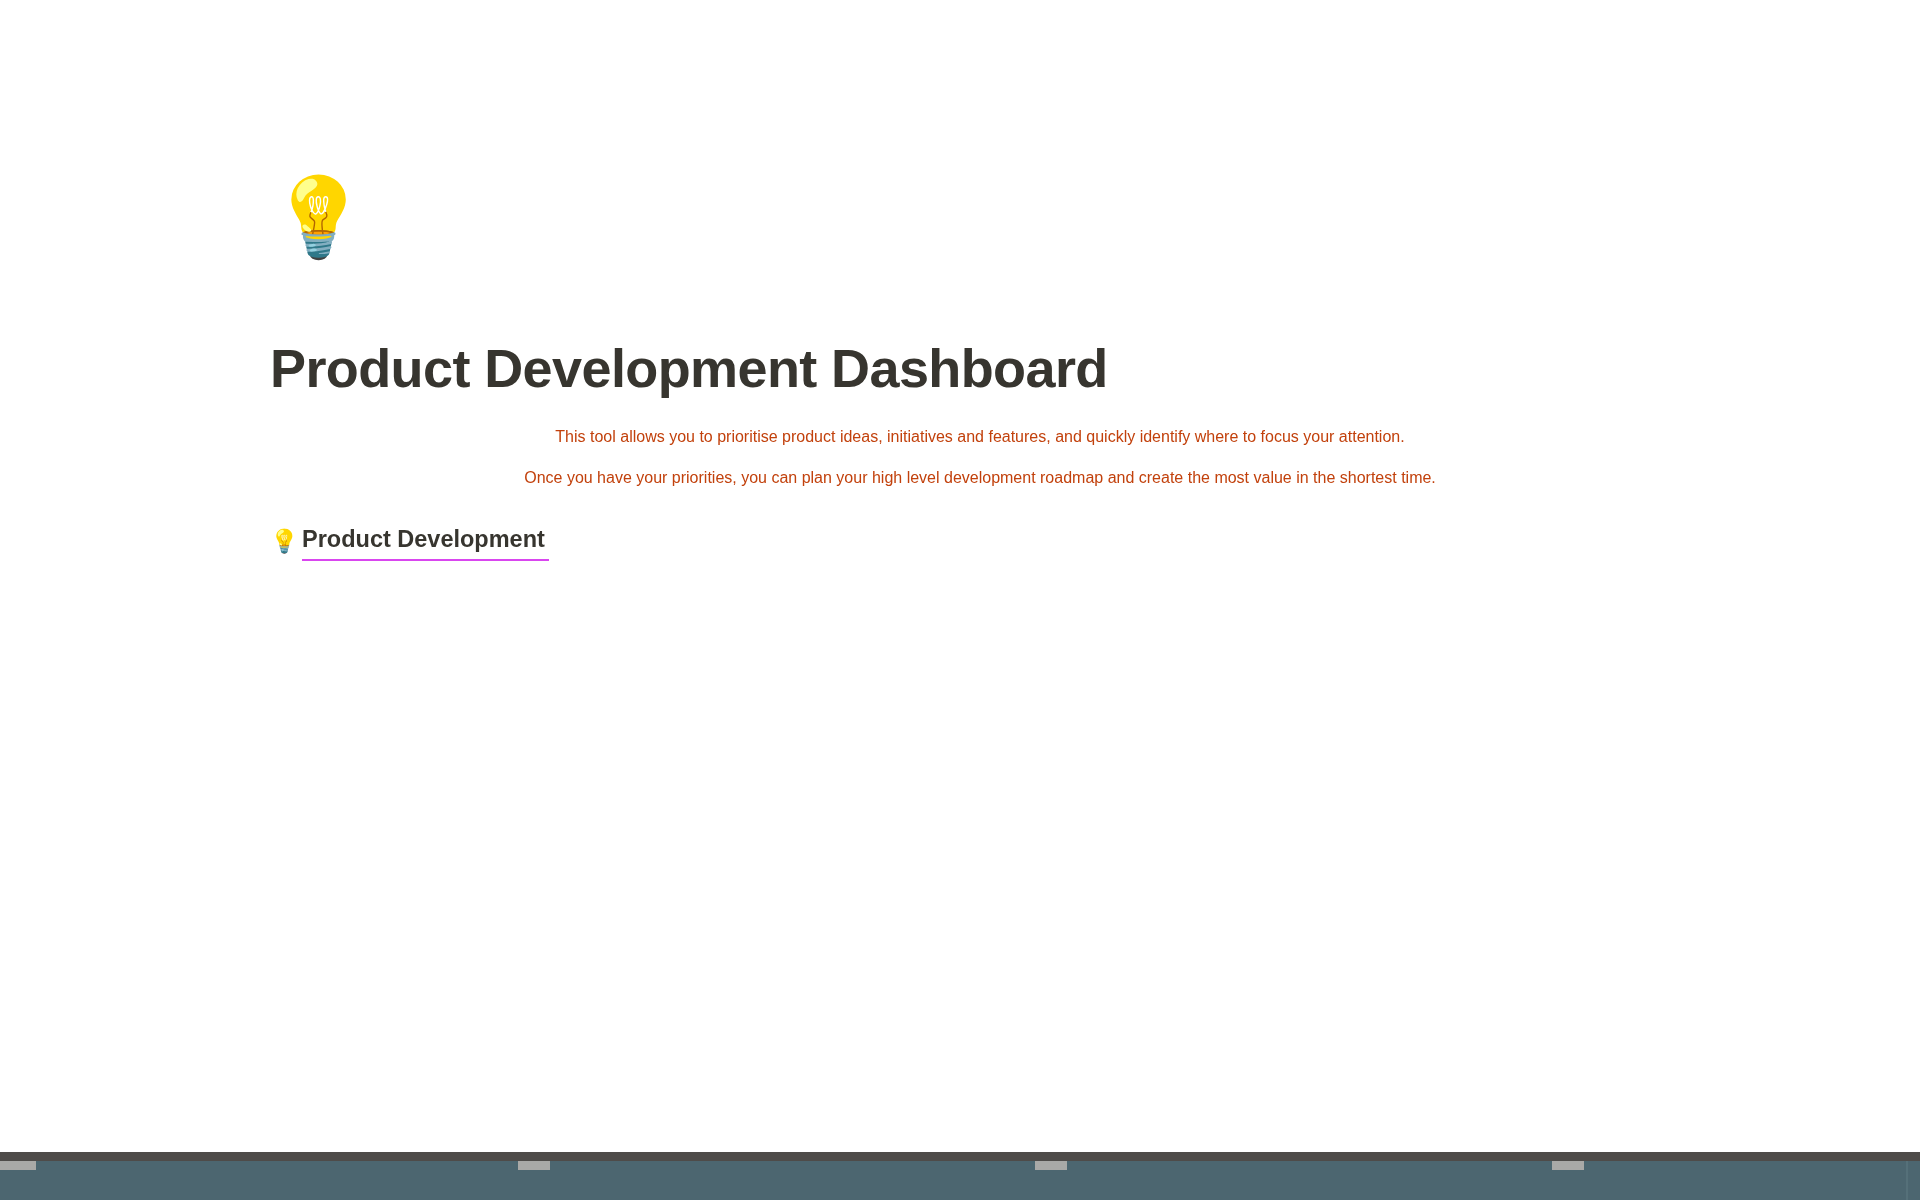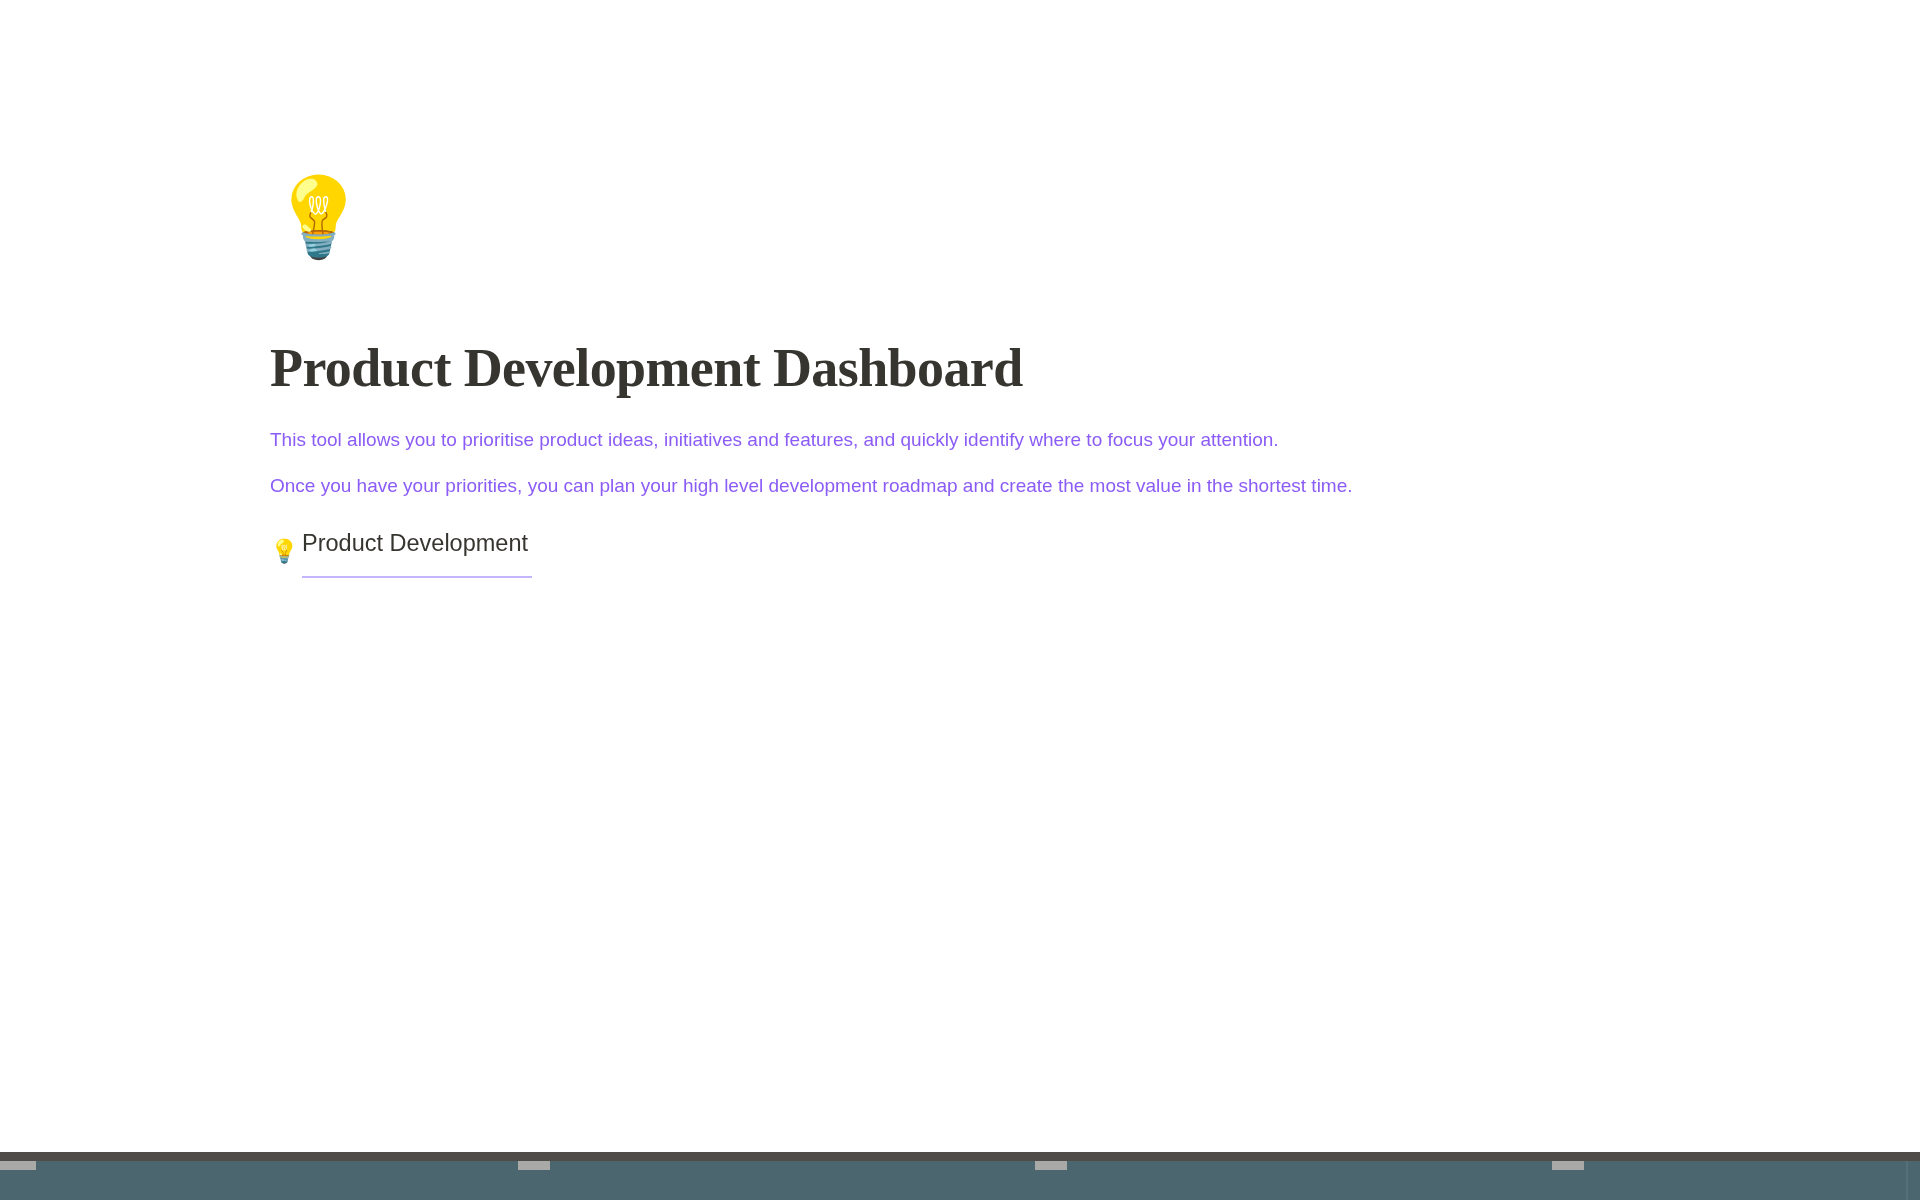--- a/index.html
+++ b/index.html
@@ -42,30 +42,30 @@
   }
 
   .page-title {
     margin-top: 52px;
     font-size: 54px;
     line-height: 1.12;
     font-weight: 700;
     letter-spacing: -0.6px;
     color: #37352f;
     white-space: nowrap;
-    font-family: Liberation Serif, serif;
   }
 
   .para {
     margin-top: 26px;
-    font-size: 19px;
+    font-size: 16px;
     line-height: 1.66;
-    color: #8b5cf6;
+    color: #c2410c;
     max-width: 1430px;
     font-weight: 400;
+    text-align: center;
   }
 
   .para.second { margin-top: 14px; }
 
   
   .link-row {
     margin-top: 30px;
     display: flex;
     align-items: center;
     height: 40px;
@@ -77,24 +77,24 @@
     line-height: 1;
     width: 32px;
     display: inline-block;
     font-family: "DejaVu Sans", sans-serif;
     user-select: none;
   }
 
   .link-text {
     font-size: 23.5px;
     line-height: 1.45;
-    font-weight: 400;
+    font-weight: 700;
     color: #37352f;
-    border-bottom: 2px solid #c4b5fd;
-    padding-bottom: 16px;
+    border-bottom: 2px solid #d946ef;
+    padding-bottom: 3px;
     padding-right: 4px;
     cursor: pointer;
     white-space: nowrap;
   }
 
   
   .bottom-zone {
     position: absolute;
     left: 0;
     bottom: 0;

